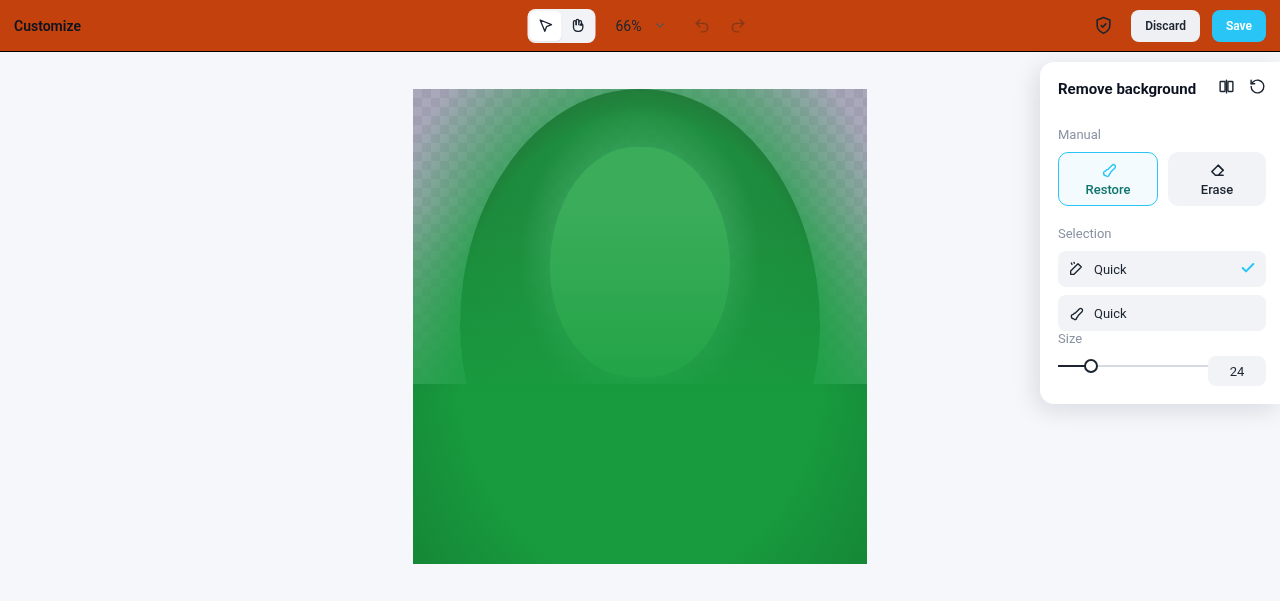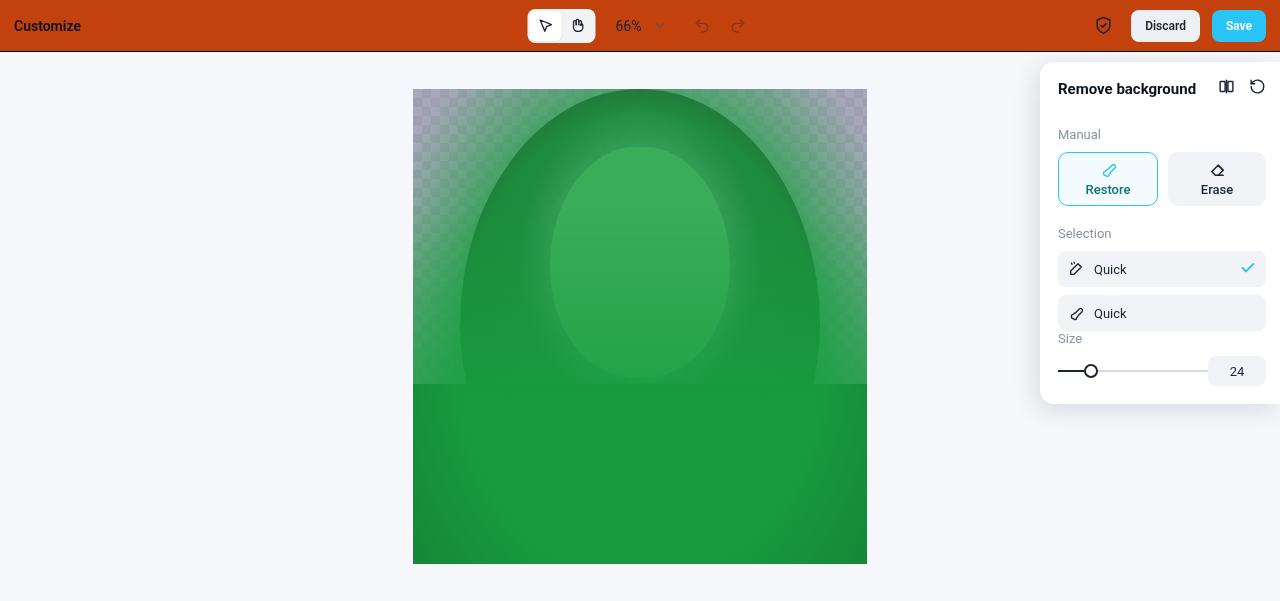--- a/index.html
+++ b/index.html
@@ -274,21 +274,20 @@
       cursor: pointer;
       font-size: 13px;
       color: #1b2430;
     }
     .sel-item .check {
       margin-left: auto;
       color: #29c5f6;
     }
     .size-row {
       display: flex;
-      align-items: center;
       gap: 0;
       margin-top: 8px;
     }
     .slider-wrap {
       flex: 1;
       position: relative;
       height: 20px;
       display: flex;
       align-items: center;
     }

